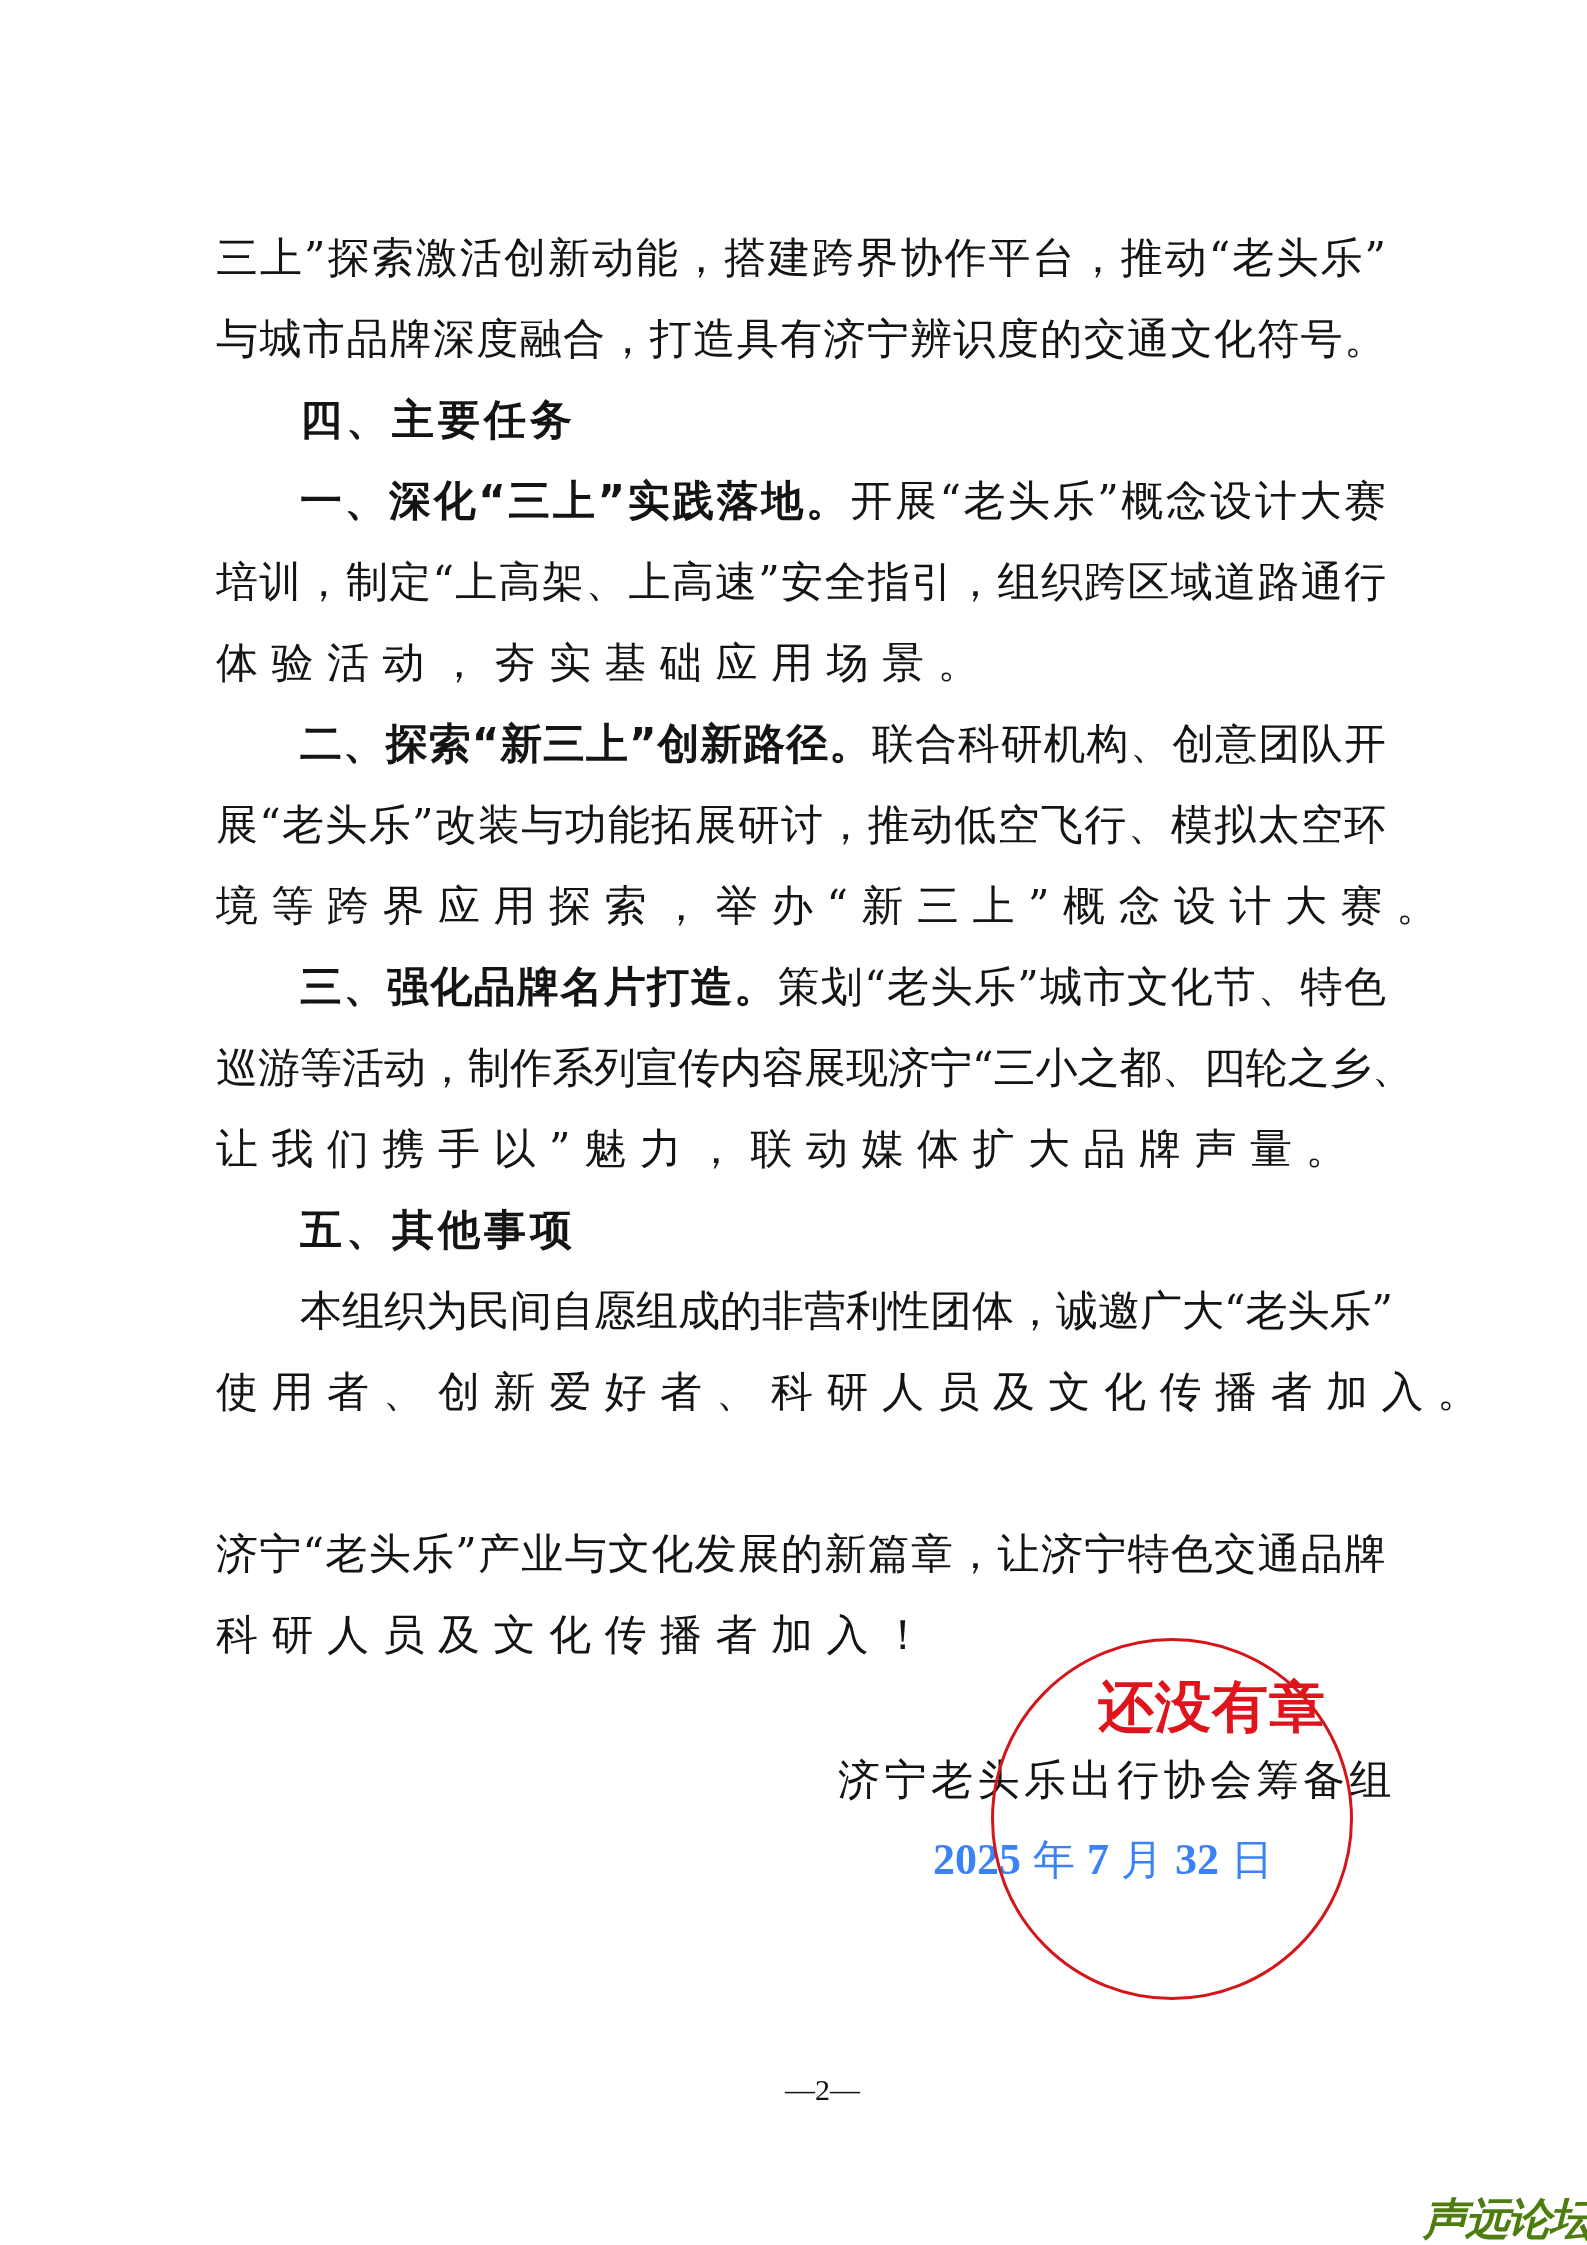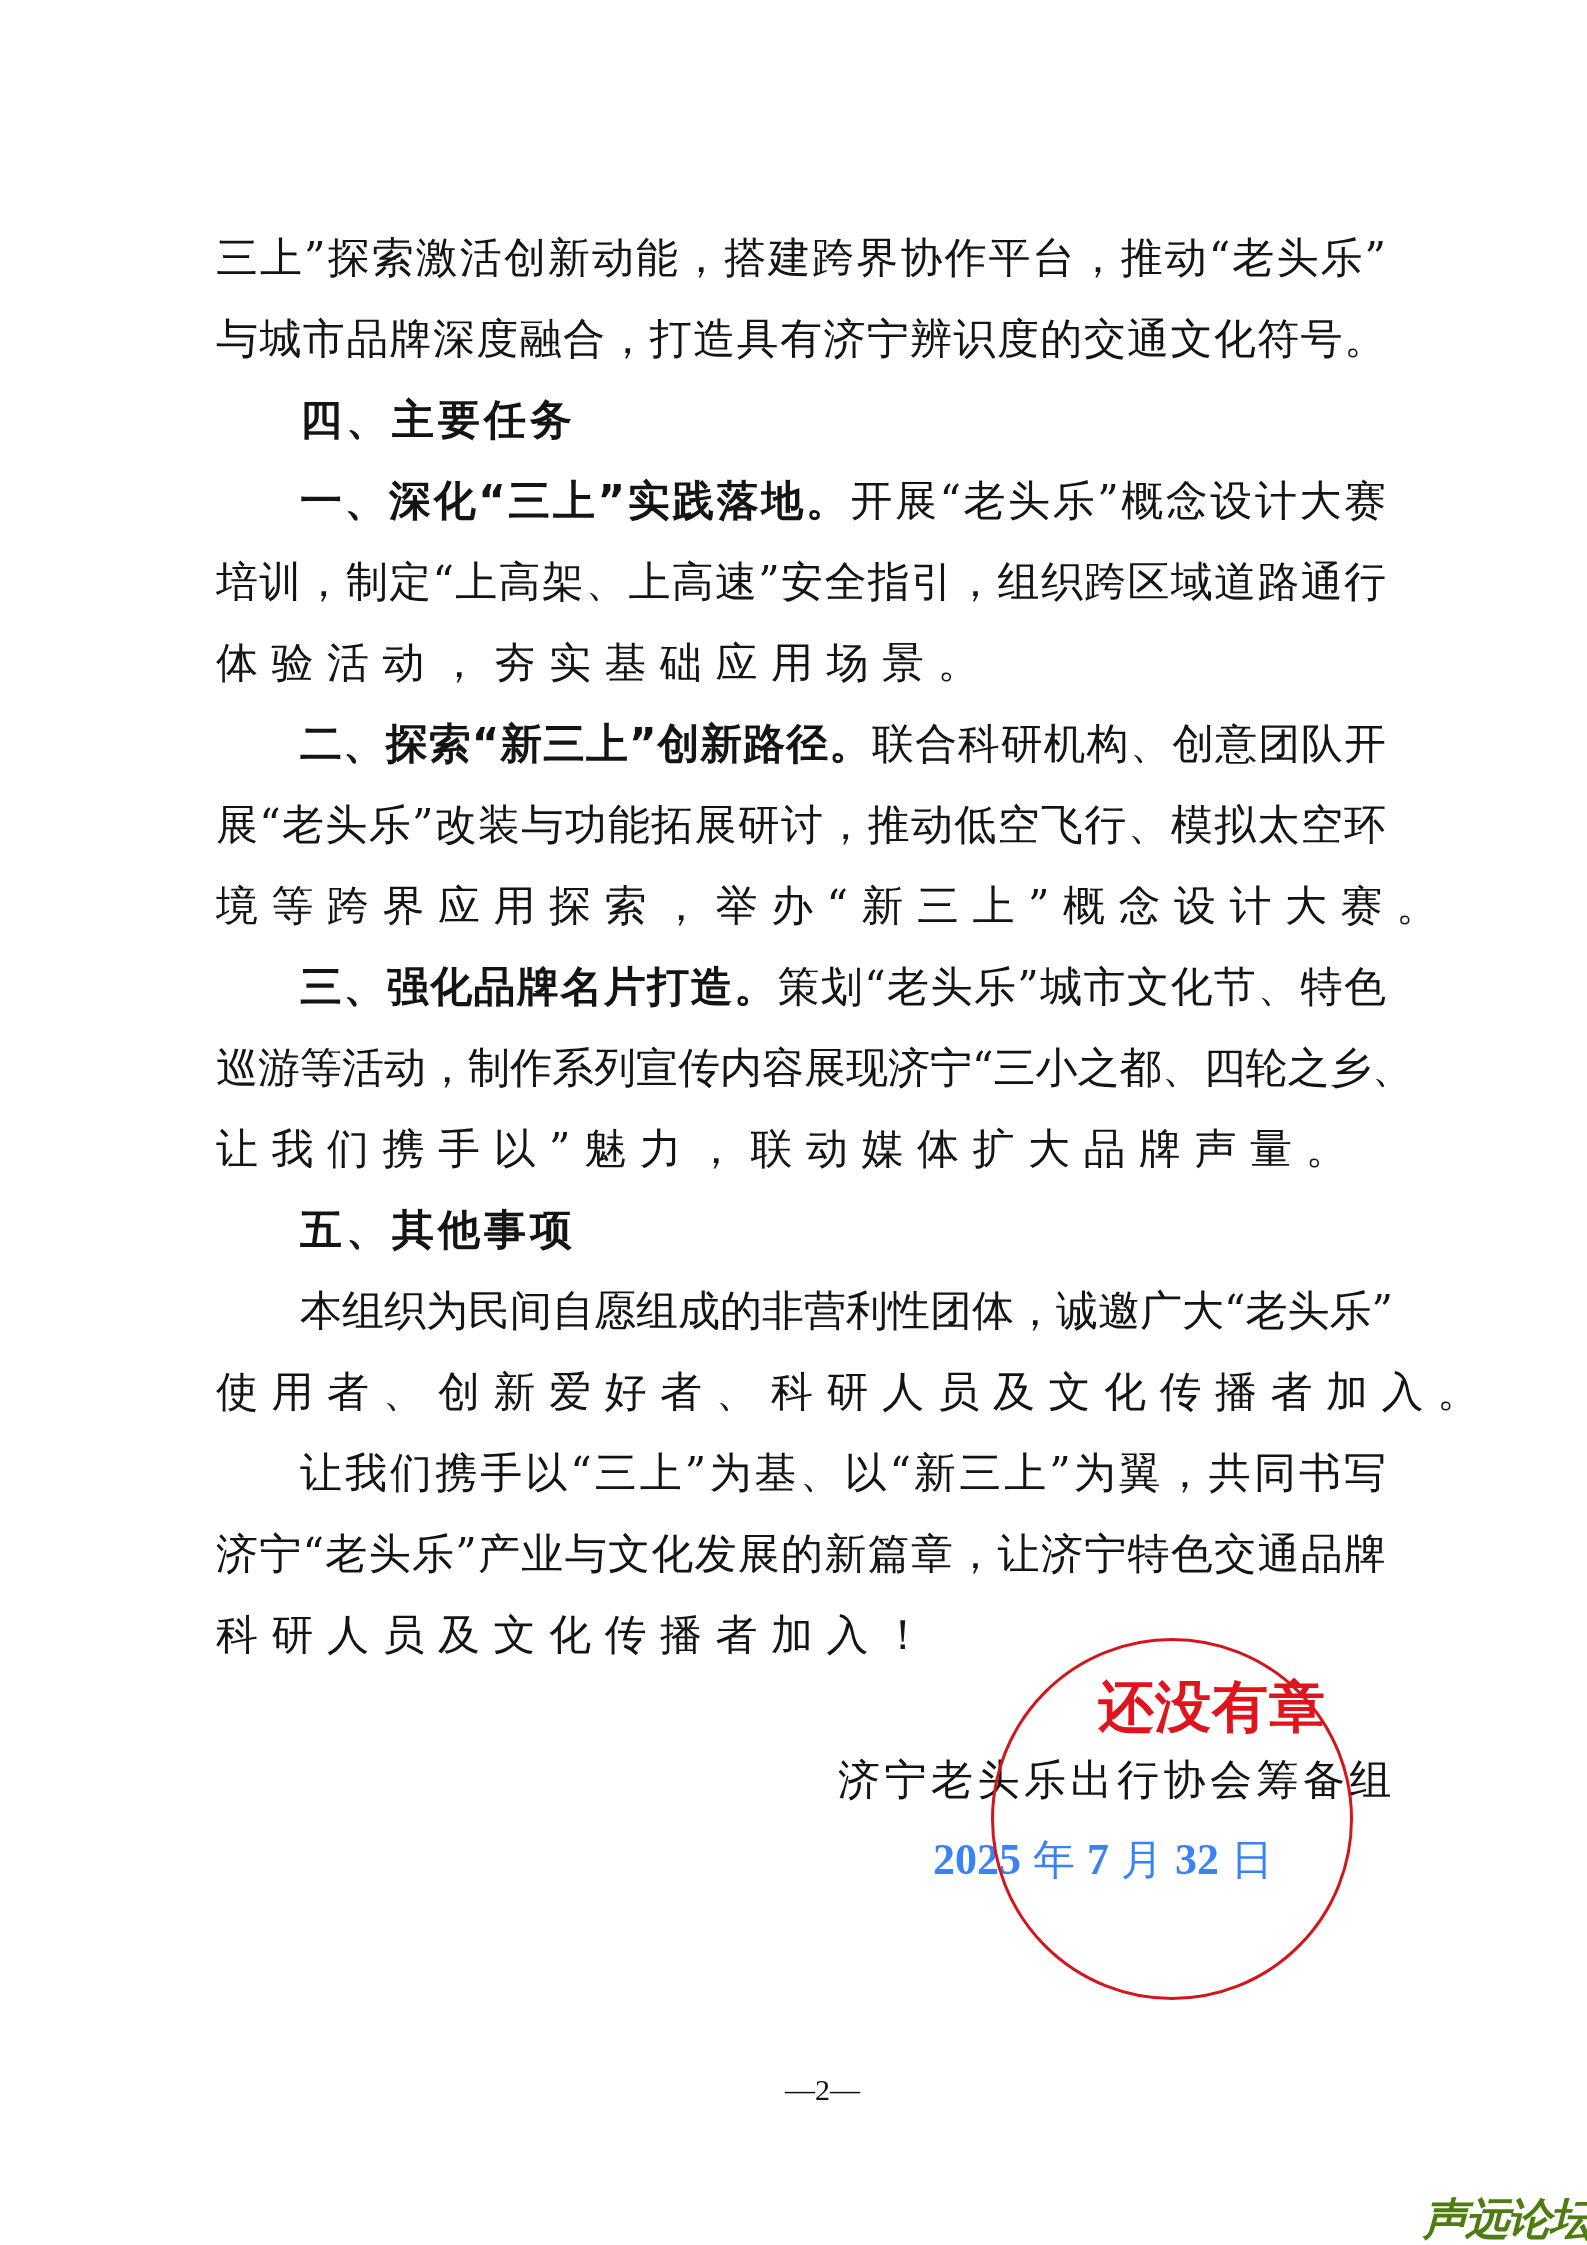--- a/index.html
+++ b/index.html
@@ -153,21 +153,20 @@
 
   <div class="line indent" style="top:959px"><span class="lead">三、强化品牌名片打造。</span><span>策划“老头乐”城市文化节、特色</span></div>
   <div class="line" style="top:1040px">巡游等活动，制作系列宣传内容展现济宁“三小之都、四轮之乡、</div>
   <div class="line last" style="top:1121px">让我们携手以”魅力，联动媒体扩大品牌声量。</div>
 
   <div class="line indent heading" style="top:1202px">五、其他事项</div>
 
   <div class="line indent" style="top:1283px">本组织为民间自愿组成的非营利性团体，诚邀广大“老头乐”</div>
   <div class="line last" style="top:1364px">使用者、创新爱好者、科研人员及文化传播者加入。</div>
 
-  <div class="line indent" style="top:1445px">让我们携手以“三上”为基、以“新三上”为翼，共同书写</div>
   <div class="line" style="top:1526px">济宁“老头乐”产业与文化发展的新篇章，让济宁特色交通品牌</div>
   <div class="line last" style="top:1607px">科研人员及文化传播者加入！</div>
 
   <div class="signature">济宁老头乐出行协会筹备组</div>
 
   <div class="date">
     <span class="num">2025</span><span class="unit">年</span><span class="num">7</span><span class="unit">月</span><span class="num">32</span><span class="unit">日</span>
   </div>
 
   <div class="stamp"></div>

